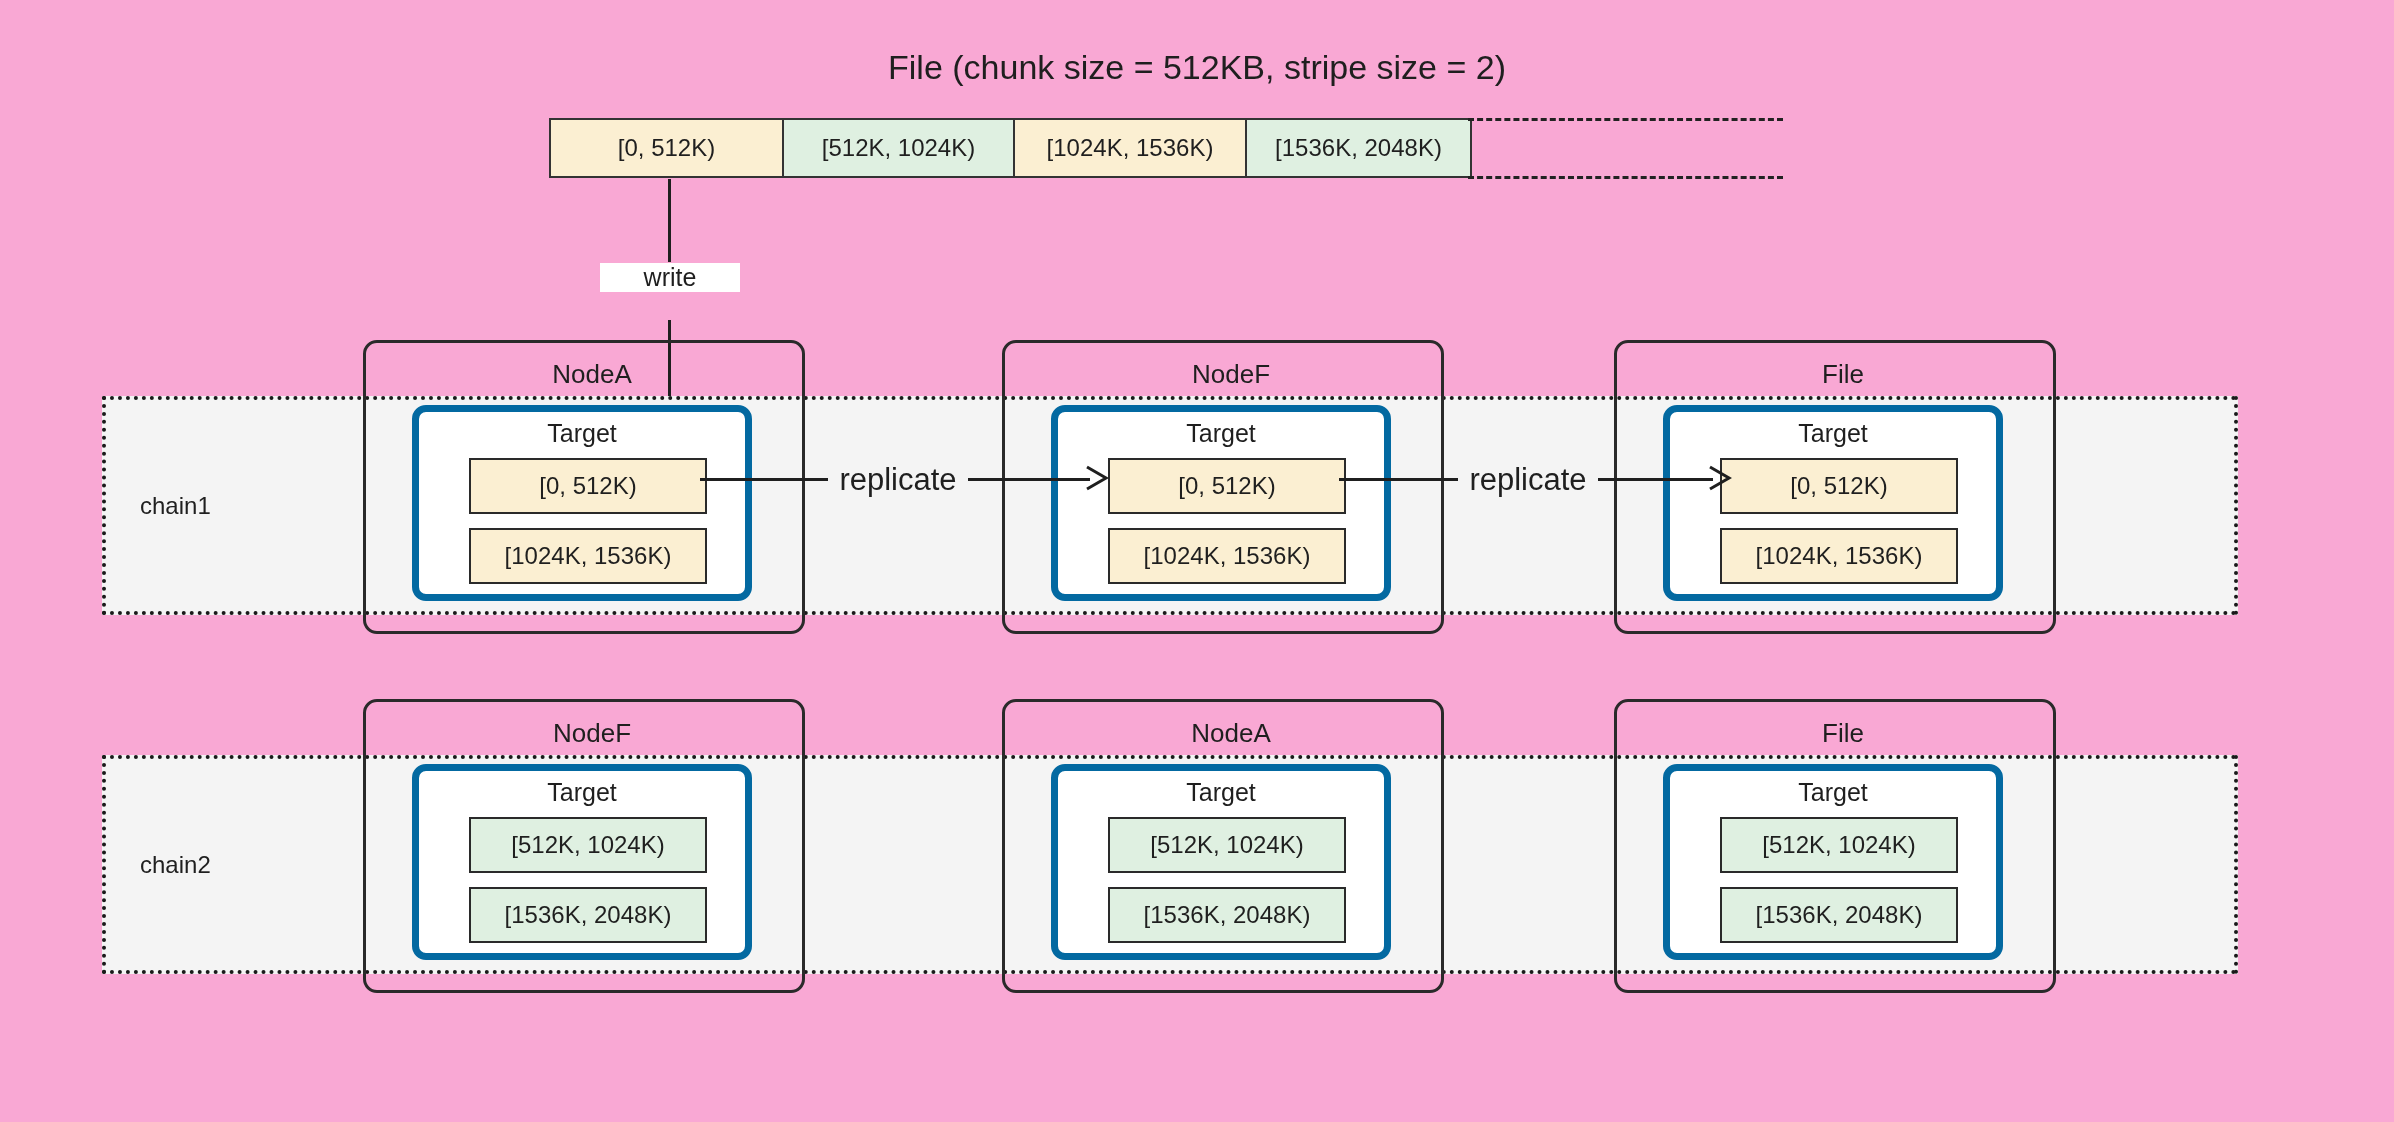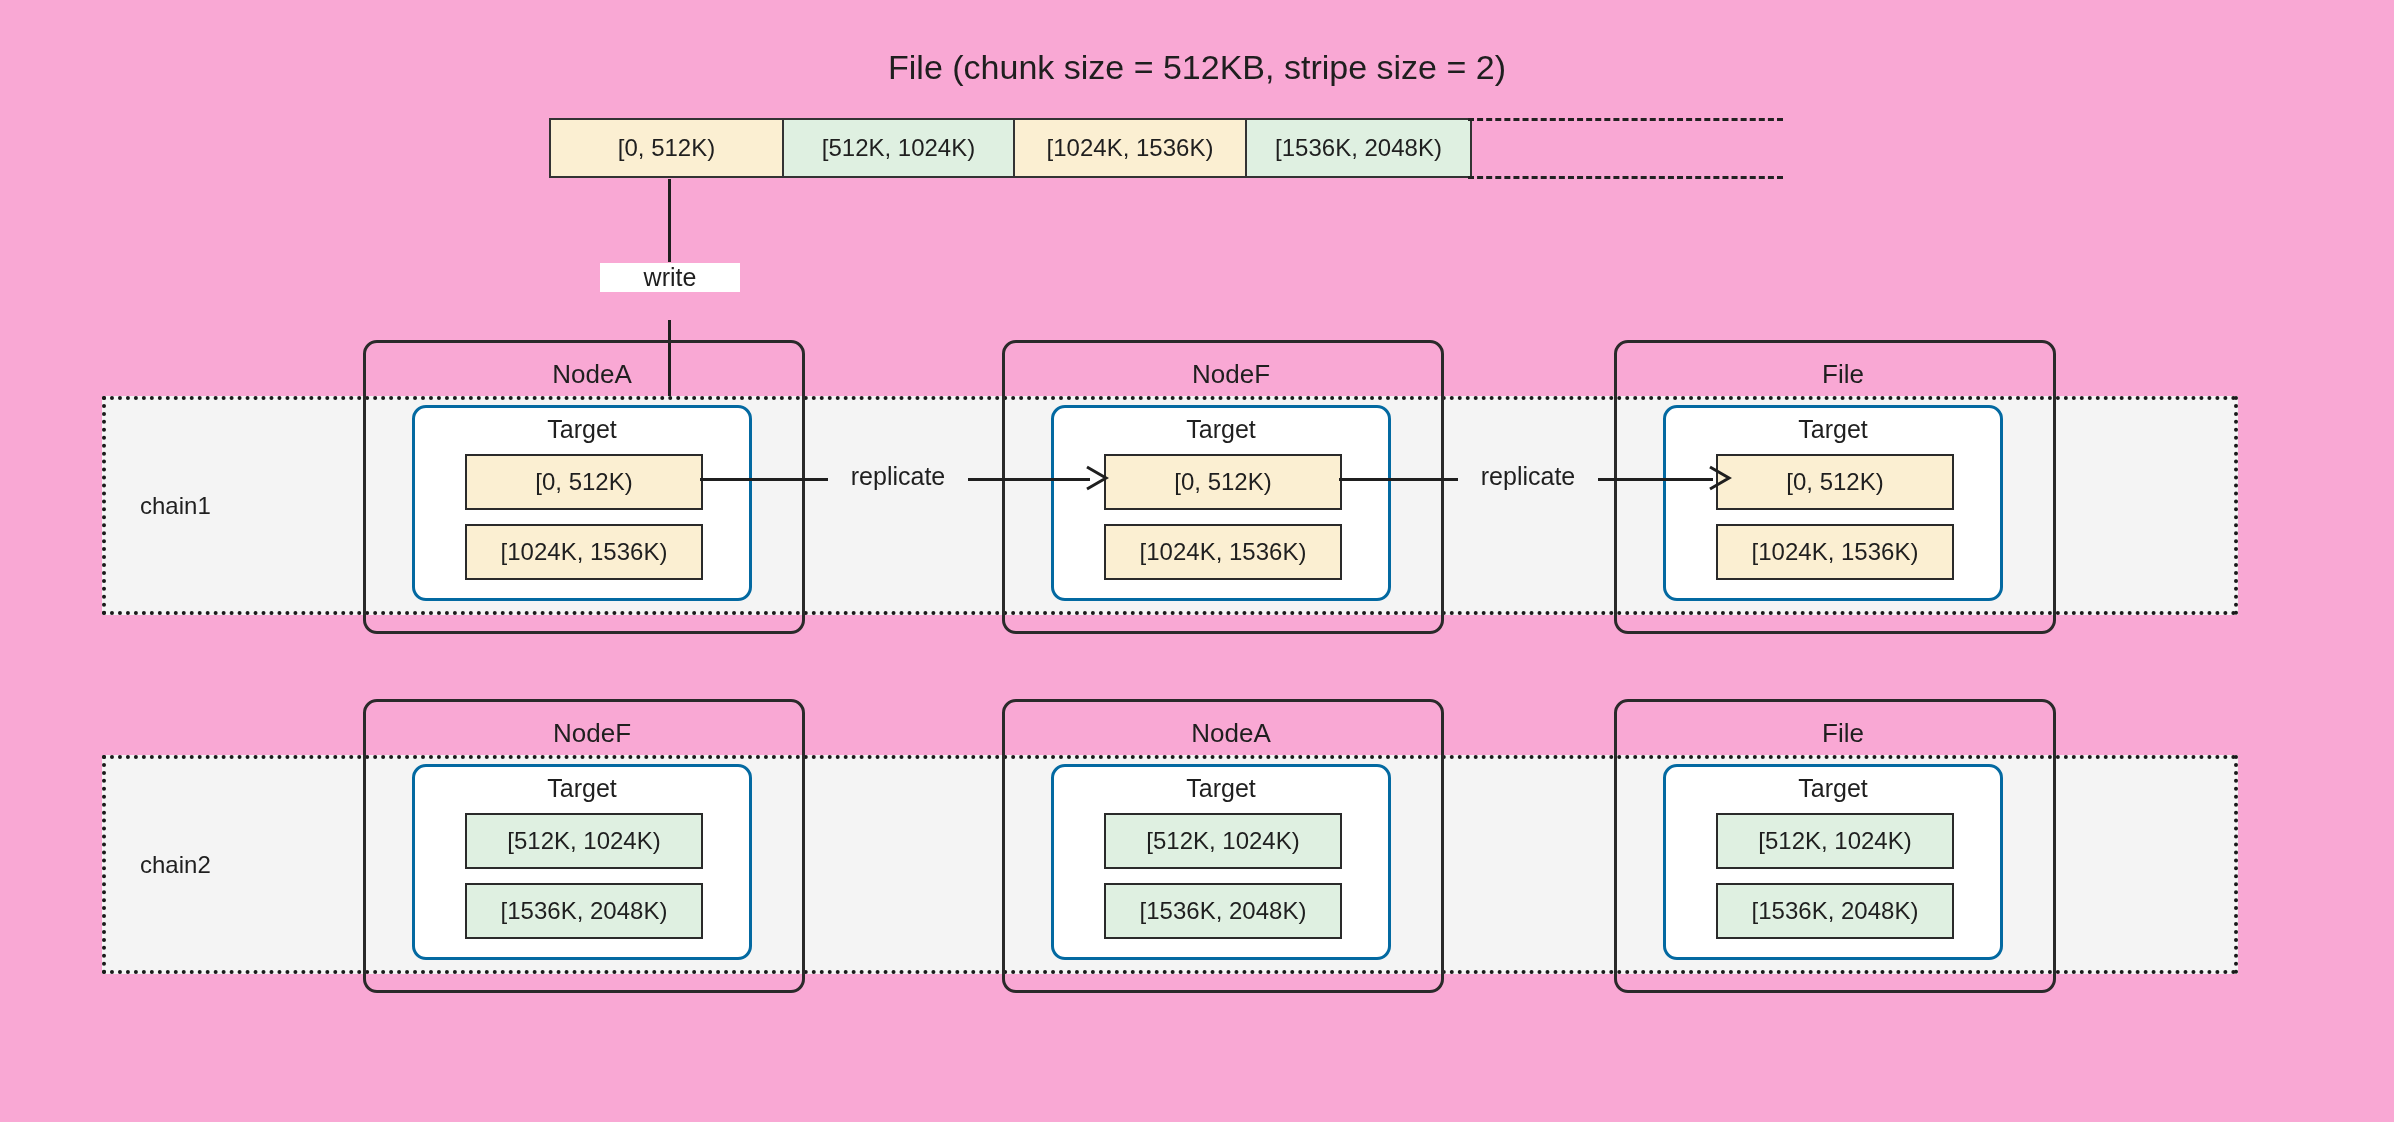--- a/index.html
+++ b/index.html
@@ -143,21 +143,21 @@
     text-align: center;
     font-size: 26px;
     color: #1f1f1f;
   }
 
   
   .target-box {
     position: absolute;
     width: 340px;
     height: 196px;
-    border: 3px solid #0369a1;
+    border: 7px solid #0369a1;
     border-radius: 14px;
     box-sizing: border-box;
     background: #ffffff;
   }
   .target-title {
     position: absolute;
     left: 0;
     top: 7px;
     width: 100%;
     text-align: center;
@@ -184,21 +184,21 @@
   .chunk-box.green  { background: #DFF0E1; }
 
   
   .rep-line {
     position: absolute;
     height: 0;
     border-top: 3px solid #1f1f1f;
   }
   .rep-label {
     position: absolute;
-    font-size: 25px;
+    font-size: 31px;
     color: #1f1f1f;
     text-align: center;
     white-space: nowrap;
   }
   .rep-arrowhead {
     position: absolute;
     width: 24px;
     height: 26px;
   }
 </style>

